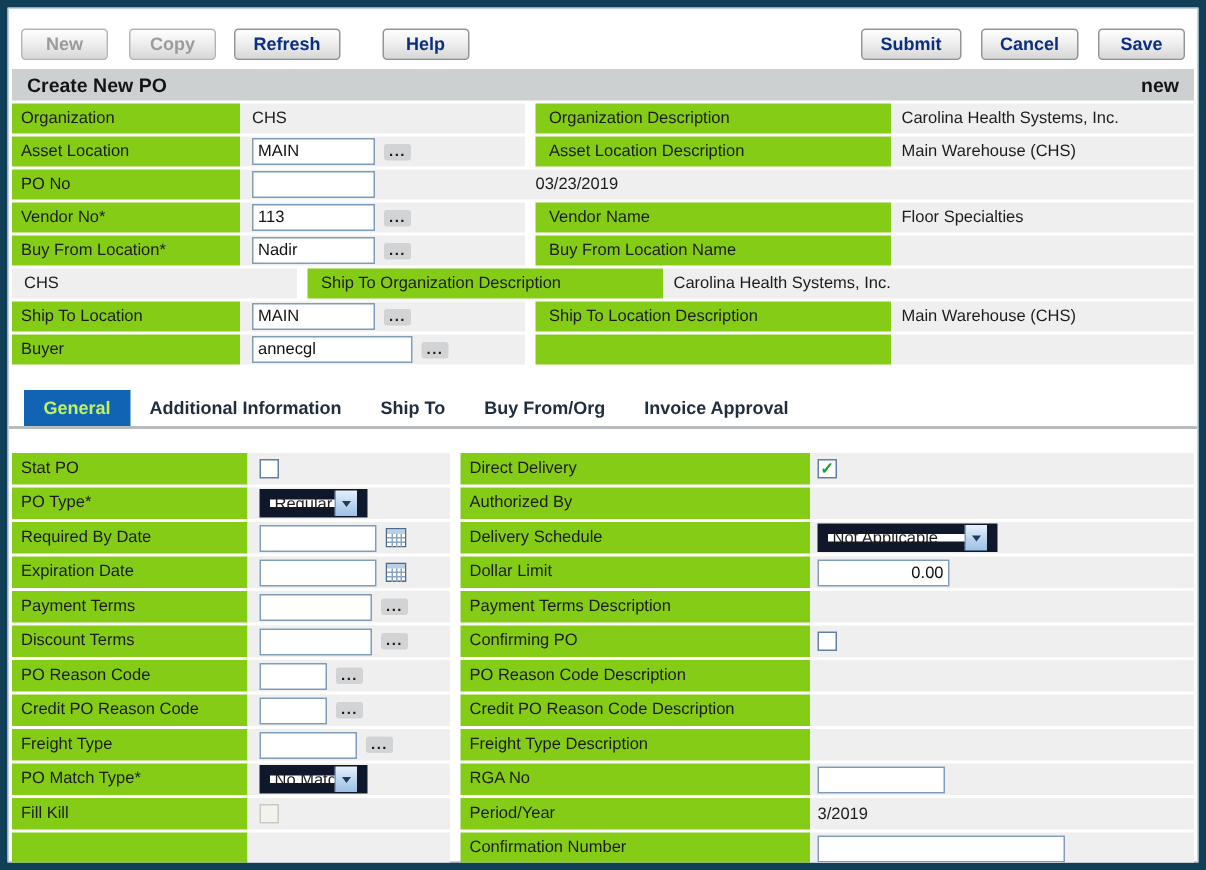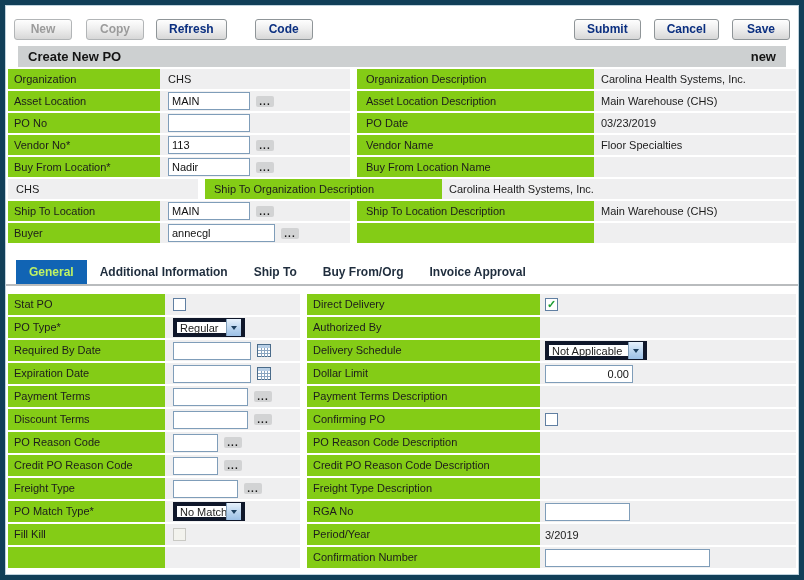--- a/index.html
+++ b/index.html
@@ -18,21 +18,21 @@
     border:1px solid #8f9598; border-radius:3px;
     font:bold 12px "Liberation Sans", sans-serif; color:#0b2f80;
     cursor:pointer;
   }
   .btn.disabled { color:#9b9b9b; border-color:#b2b5b7; }
   .gap14 { width:14px; } .gap12 { width:12px; } .gap28 { width:28px; } .gap13 { width:13px; }
   .spacer { flex:1; }
 
   
   .titlebar {
-    height:21px; margin:0 12px; background:#cdd0d1;
+    height:21px; margin:0 2px; background:#cdd0d1;
     display:flex; align-items:center; justify-content:space-between;
     padding:0 10px; font:bold 13px "Liberation Sans", sans-serif; color:#141414;
   }
 
   
   .rows { margin-top:2px; }
   .row { display:flex; height:20px; margin:0 2px 2px 2px; }
   .lrows .row { height:21px; }
   .cell { font-size:11px; color:#1c1c1c; }
   .lab { background:#84cc16; line-height:20px; padding-left:6px; white-space:nowrap; overflow:hidden; }
@@ -59,59 +59,59 @@
   .lookup {
     margin-left:6px; width:18px; height:11px; border:0; border-radius:2px;
     background:#d2d3d4; cursor:pointer; padding:0; line-height:5px;
     font:bold 10px "Liberation Sans", sans-serif; color:#1a1a1a; letter-spacing:1px;
   }
   .cb { width:13px; height:13px; background:#fff; border:1px solid #607fa2;
         display:flex; align-items:center; justify-content:center; cursor:pointer; }
   .cb.checked { font:bold 11px "Liberation Sans", sans-serif; color:#1e9e33; }
   .cb.disabled { border-color:#c9c9c4; background:#f3f3ee; cursor:default; }
   .select {
-    height:19px; border:4px solid #0f172a; background:#fff; display:flex;
+    height:19px; border:7px solid #0f172a; background:#fff; display:flex;
     align-items:center; cursor:pointer;
   }
-  .sel-72 { width:72px; } .sel-102 { width:102px; }
+  .sel-72 { width:72px; } .sel-102 { width:120px; }
   .sel-text { flex:1; font-size:11px; padding-left:3px; white-space:nowrap; overflow:hidden; }
   .sel-btn {
     width:15px; height:17px; border-left:1px solid #7f9db9;
     background:linear-gradient(#e7f1fb,#b6d2ee 60%,#9cc0e6);
     display:flex; align-items:center; justify-content:center;
   }
   .arrow { width:0; height:0; border-left:3px solid transparent; border-right:3px solid transparent;
            border-top:4px solid #1c3e5e; }
   .calbtn { margin-left:6px; border:0; background:transparent; padding:0; cursor:pointer; height:13px; }
 
   
   .tabwrap { margin-top:15px; border-bottom:2px solid #b9bcbe; padding-left:10px; }
   .tabs { display:flex; align-items:flex-end; height:26px; }
   .tab {
     height:24px; padding:0 13px; display:flex; align-items:center;
     font:bold 12px "Liberation Sans", sans-serif; color:#1f2d3d;
     background:transparent; border:0; cursor:pointer; white-space:nowrap;
   }
   .tab.active { background:#1164b4; color:#bef264; }
-  .lrows { margin-top:8px; }
+  .lrows { margin-top:16px; }
 </style>
 </head>
 <body>
 
 <div class="page">
 <div class="inner">
 
   <div class="toolbar">
     <button class="btn disabled">New</button>
     <span class="gap14"></span>
     <button class="btn disabled">Copy</button>
     <span class="gap12"></span>
     <button class="btn">Refresh</button>
     <span class="gap28"></span>
-    <button class="btn">Code</button>
+    <button class="btn">Help</button>
     <span class="spacer"></span>
     <button class="btn">Submit</button>
     <span class="gap13"></span>
     <button class="btn">Cancel</button>
     <span class="gap13"></span>
     <button class="btn">Save</button>
   </div>
 
   <div class="titlebar">
     <span>Create New PO</span>
@@ -135,21 +135,20 @@
       </div>
       <div class="cell lab u-rlab">Asset Location Description</div>
       <div class="cell val u-rval txtv">Main Warehouse (CHS)</div>
     </div>
 
     <div class="row">
       <div class="cell lab u-llab">PO No</div>
       <div class="cell val u-lval">
         <input class="txt w82" value="" style="">
       </div>
-      <div class="cell lab u-rlab">PO Date</div>
       <div class="cell val u-rval txtv">03/23/2019</div>
     </div>
 
     <div class="row">
       <div class="cell lab u-llab">Vendor No*</div>
       <div class="cell val u-lval">
         <input class="txt w82" value="113" style="">
         <button class="lookup"><span>...</span></button>
       </div>
       <div class="cell lab u-rlab">Vendor Name</div>

